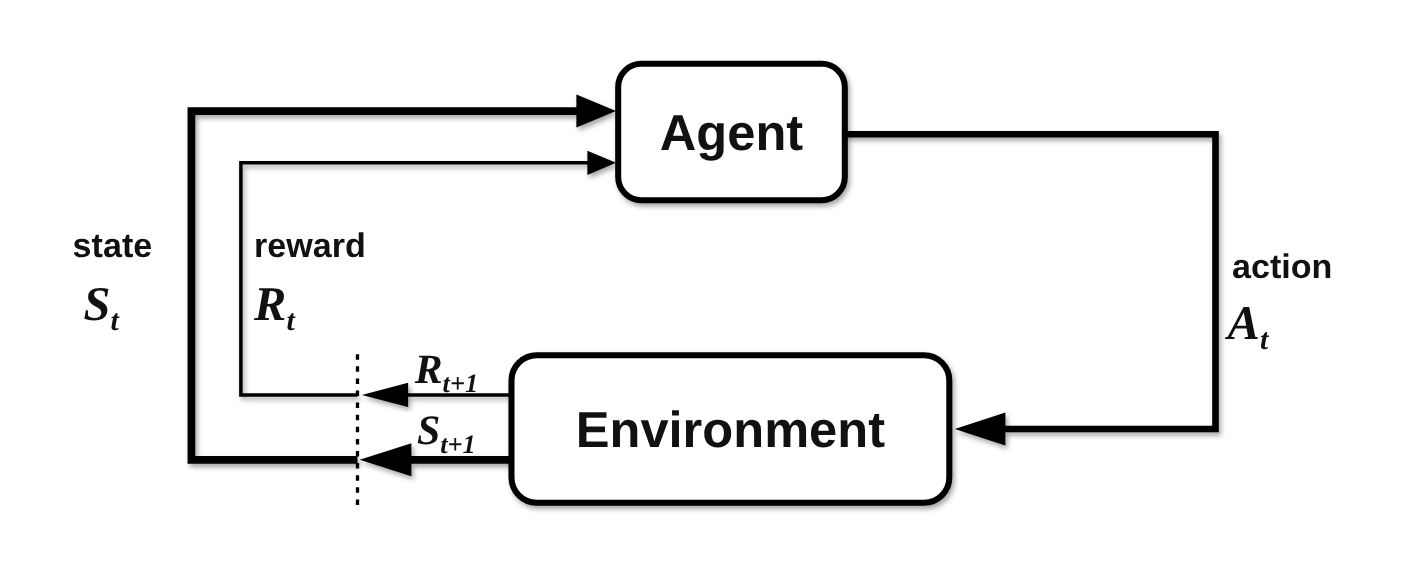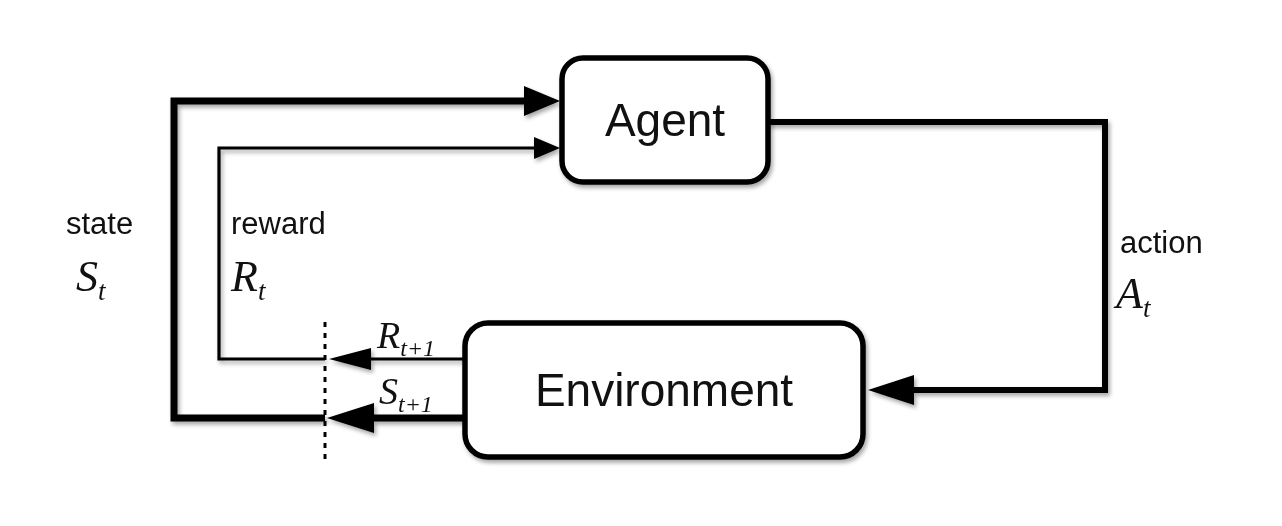--- a/index.html
+++ b/index.html
@@ -7,20 +7,21 @@
     padding: 0;
     background: #ffffff;
   }
   #stage {
     position: relative;
     width: 1282px;
     height: 526px;
     background: #ffffff;
     overflow: hidden;
     font-family: "Liberation Sans", sans-serif;
+    font-weight: bold;
   }
   svg { display: block; }
   .node-label {
     font-family: "Liberation Sans", sans-serif;
     font-size: 46px;
     fill: #111111;
   }
   .word-label {
     font-family: "Liberation Sans", sans-serif;
     font-size: 31px;

